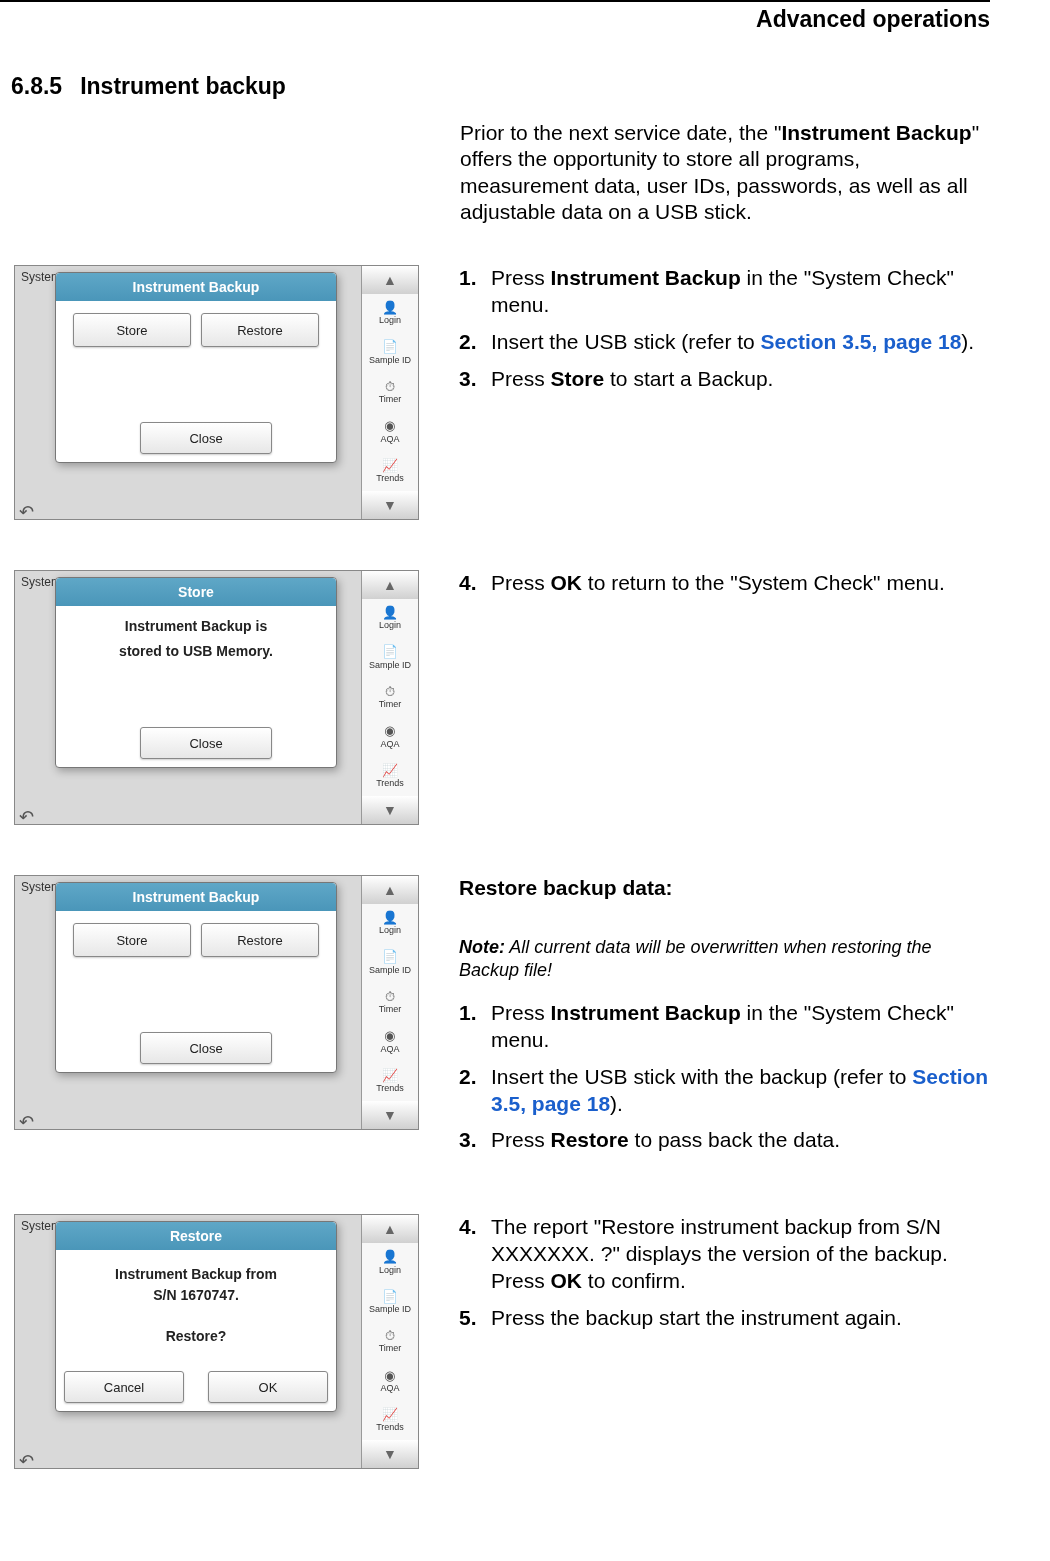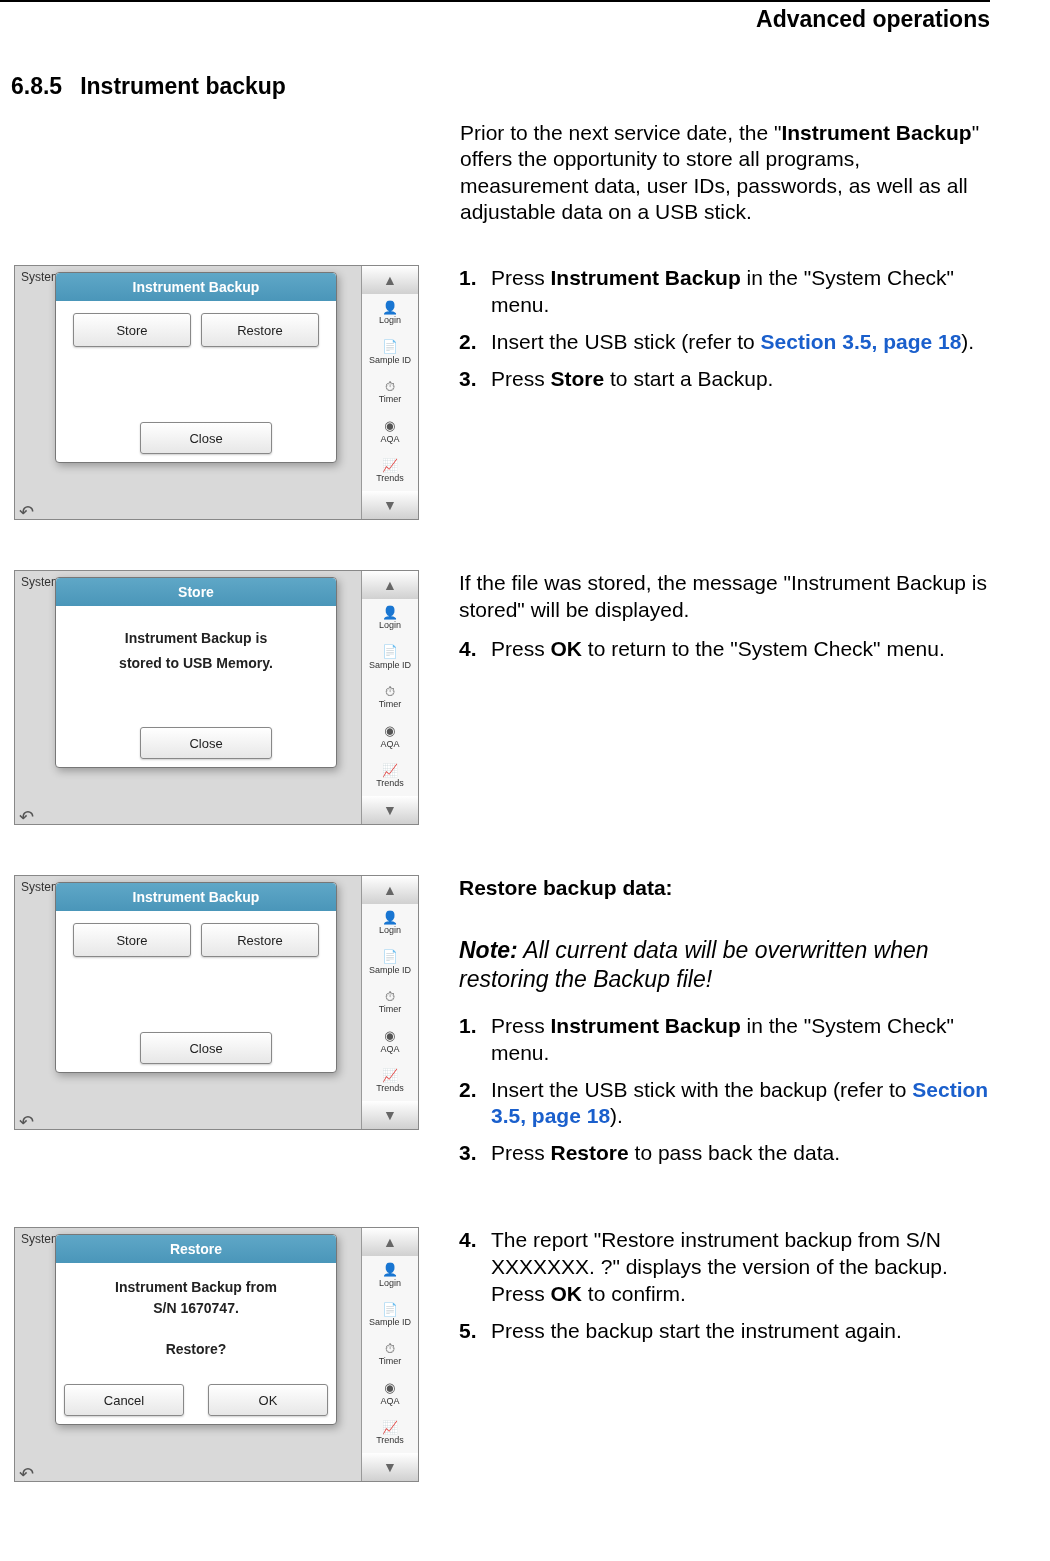--- a/index.html
+++ b/index.html
@@ -143,21 +143,20 @@
     bottom: 8px; left: 8px; right: 8px;
     display: flex; justify-content: space-between; margin-top: 46px;
   }
   .two-btn-footer .dbtn { width: 118px; height: 30px; }
   .dlg-message {
     font-size: 14px;
     color: #222;
     font-weight: bold;
     text-align: center;
     line-height: 1.8;
-    margin-top: 12px;
   }
   .sc-label {
     position: absolute;
     left: 6px; top: 4px;
     font-size: 12px;
     color: #333;
   }
   .back-arrow {
     position: absolute;
     left: 4px;
@@ -182,21 +181,21 @@
     margin-bottom: 10px;
   }
   ol.steps > li .num {
     font-weight: bold;
     width: 32px;
     flex: none;
   }
   ol.steps > li .txt { flex: 1; }
   .link { color: #1a5fcc; font-weight: bold; }
   .sub-heading { font-weight: bold; margin-bottom: 6px; }
-  .note { font-style: italic; font-size: 23px; margin-bottom: 18px; margin-top: 34px; }
+  .note { font-style: italic; font-size: 18px; margin-bottom: 18px; margin-top: 34px; }
   .note .notebold { font-weight: bold; font-style: italic; }
 </style>
 </head>
 <body>
 
 <div class="page">
   <div class="header-border"></div>
   <div class="header-title">Advanced operations</div>
 
   <div class="section-row">
@@ -276,21 +275,20 @@
           <div class="side-item"><span class="ico">👤</span><span>Login</span></div>
           <div class="side-item"><span class="ico">📄</span><span>Sample ID</span></div>
           <div class="side-item"><span class="ico">⏱</span><span>Timer</span></div>
           <div class="side-item"><span class="ico">◉</span><span>AQA</span></div>
           <div class="side-item"><span class="ico">📈</span><span>Trends</span></div>
         </div>
         <div class="side-arrow">▼</div>
       </div>
     </div>
     <div class="right-col">
-      <div style="margin-bottom:12px;">If the file was stored, the message "Instrument Backup is stored" will be displayed.</div>
       <ol class="steps">
         <li>
             <span class="num">4.</span>
             <span class="txt"><span>Press </span><b>OK</b><span> to return to the "System Check" menu.</span></span>
           </li>
       </ol>
     </div>
   </div>
 
   <div class="block">

